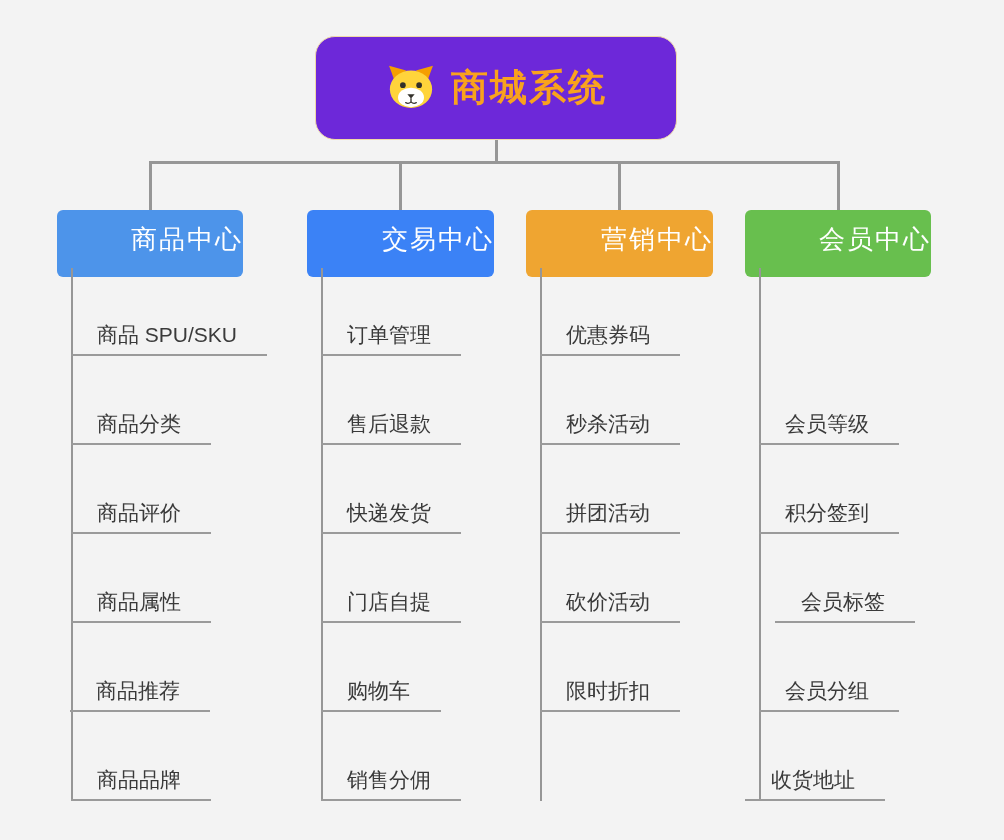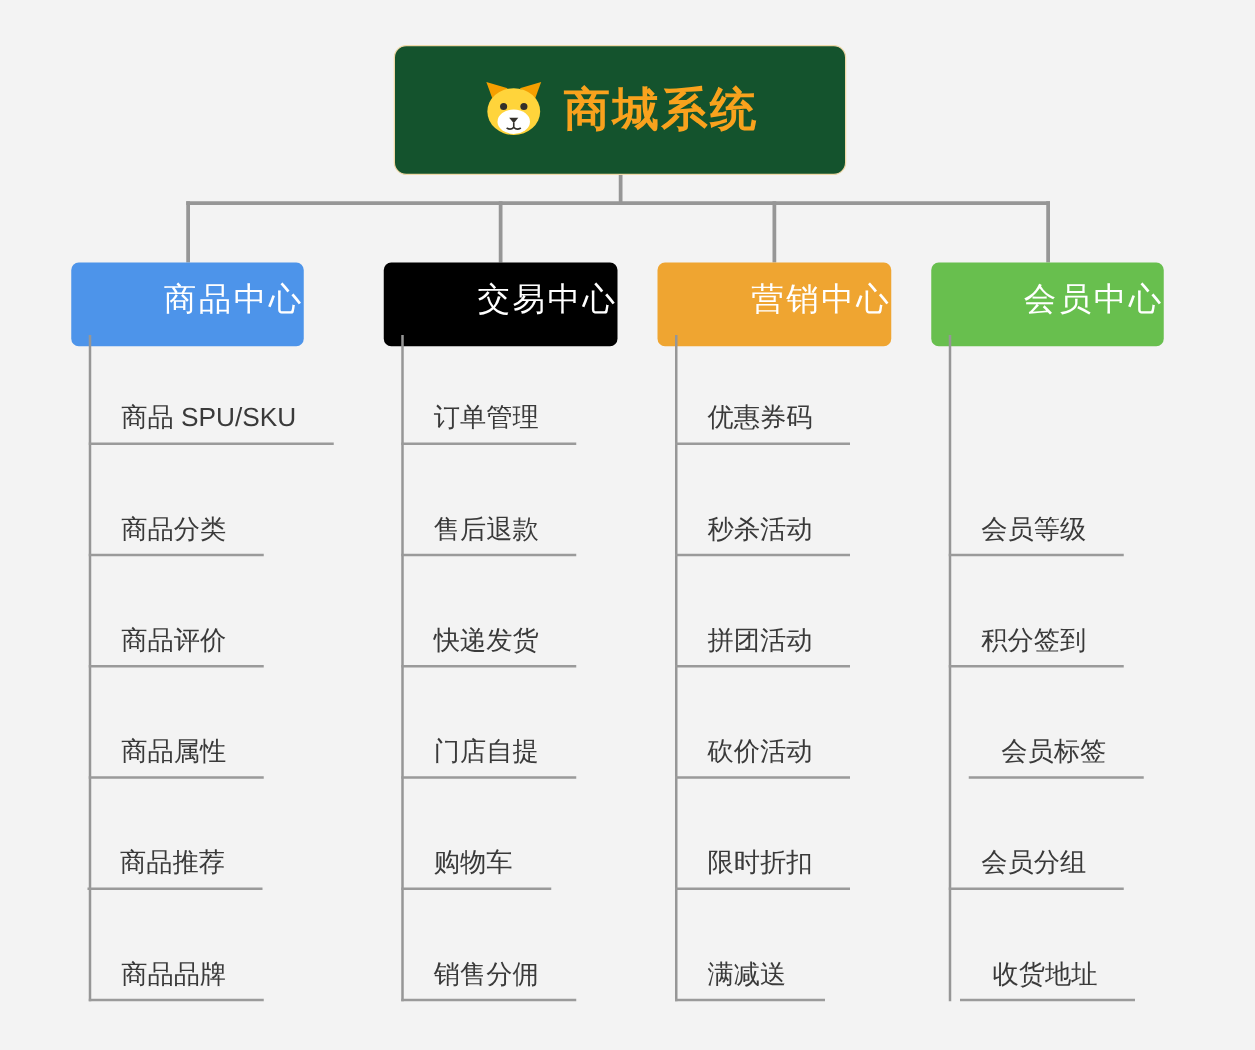--- a/index.html
+++ b/index.html
@@ -12,21 +12,21 @@
 
   
   .line{position:absolute;background:#969696;}
   .h-line{height:3px;}
   .v-line{width:3px;}
   .tree-line{width:2px;}
 
   
   .root-node{
     position:absolute;left:315px;top:36px;width:362px;height:104px;
-    background:#14532d;border:1px solid #f0d9a8;border-radius:10px;
+    background:#6d28d9;border:1px solid #f0d9a8;border-radius:20px;
     display:flex;align-items:center;justify-content:center;gap:14px;
     box-sizing:border-box;
   }
   .root-title{font-size:37px;font-weight:bold;letter-spacing:2px;}
 
   
   .branch-node{
     position:absolute;top:210px;height:67px;border-radius:6px;
     color:#ffffff;font-size:26px;text-align:right;line-height:58px;
     letter-spacing:2px;box-sizing:border-box;
@@ -65,21 +65,21 @@
         <circle cx="22" cy="31" r="3.5" fill="#33302a"></circle>
         <circle cx="42" cy="31" r="3.5" fill="#33302a"></circle>
         <path d="M27.5 42 h9 l-4.5 5.5 Z" fill="#33302a"></path>
         <path d="M32 47.5 v4 M32 51.5 q-3 3 -6.5 1 M32 51.5 q3 3 6.5 1" stroke="#33302a" fill="none" stroke-width="1.6" stroke-linecap="round"></path>
       </svg>
     </span>
     <span class="root-title" style="color: rgb(249, 162, 29);">商城系统</span>
   </div>
 
   <div class="branch-node" style="left: 57px; width: 186px; background-color: rgb(77, 148, 234);">商品中心</div>
-  <div class="branch-node" style="left: 307px; width: 187px; background-color: #000000;">交易中心</div>
+  <div class="branch-node" style="left: 307px; width: 187px; background-color: #3b82f6;">交易中心</div>
   <div class="branch-node" style="left: 526px; width: 187px; background-color: rgb(239, 165, 49);">营销中心</div>
   <div class="branch-node" style="left: 745px; width: 186px; background-color: rgb(104, 191, 78);">会员中心</div>
 
   <div class="line tree-line" style="left: 71px; top: 268px; height: 533px; background-color: rgb(150, 150, 150);"></div>
   <div class="line tree-line" style="left: 321px; top: 268px; height: 533px; background-color: rgb(150, 150, 150);"></div>
   <div class="line tree-line" style="left: 540px; top: 268px; height: 533px; background-color: rgb(150, 150, 150);"></div>
   <div class="line tree-line" style="left: 759px; top: 268px; height: 533px; background-color: rgb(150, 150, 150);"></div>
 
   <div class="child" style="left:71px;top:320px;">商品 SPU/SKU</div>
   <div class="child" style="left:71px;top:409px;">商品分类</div>
@@ -93,21 +93,20 @@
   <div class="child" style="left:321px;top:498px;">快递发货</div>
   <div class="child" style="left:321px;top:587px;">门店自提</div>
   <div class="child" style="left:321px;top:676px;">购物车</div>
   <div class="child" style="left:321px;top:765px;">销售分佣</div>
 
   <div class="child" style="left:540px;top:320px;">优惠券码</div>
   <div class="child" style="left:540px;top:409px;">秒杀活动</div>
   <div class="child" style="left:540px;top:498px;">拼团活动</div>
   <div class="child" style="left:540px;top:587px;">砍价活动</div>
   <div class="child" style="left:540px;top:676px;">限时折扣</div>
-  <div class="child" style="left:540px;top:765px;">满减送</div>
 
   <div class="child" style="left:759px;top:409px;">会员等级</div>
   <div class="child" style="left:759px;top:498px;">积分签到</div>
   <div class="child" style="left:759px;top:587px;margin-left:16px;">会员标签</div>
   <div class="child" style="left:759px;top:676px;">会员分组</div>
-  <div class="child" style="left:768px;top:765px;">收货地址</div>
+  <div class="child" style="left:745px;top:765px;">收货地址</div>
 
 </div>
 
 </body></html>

